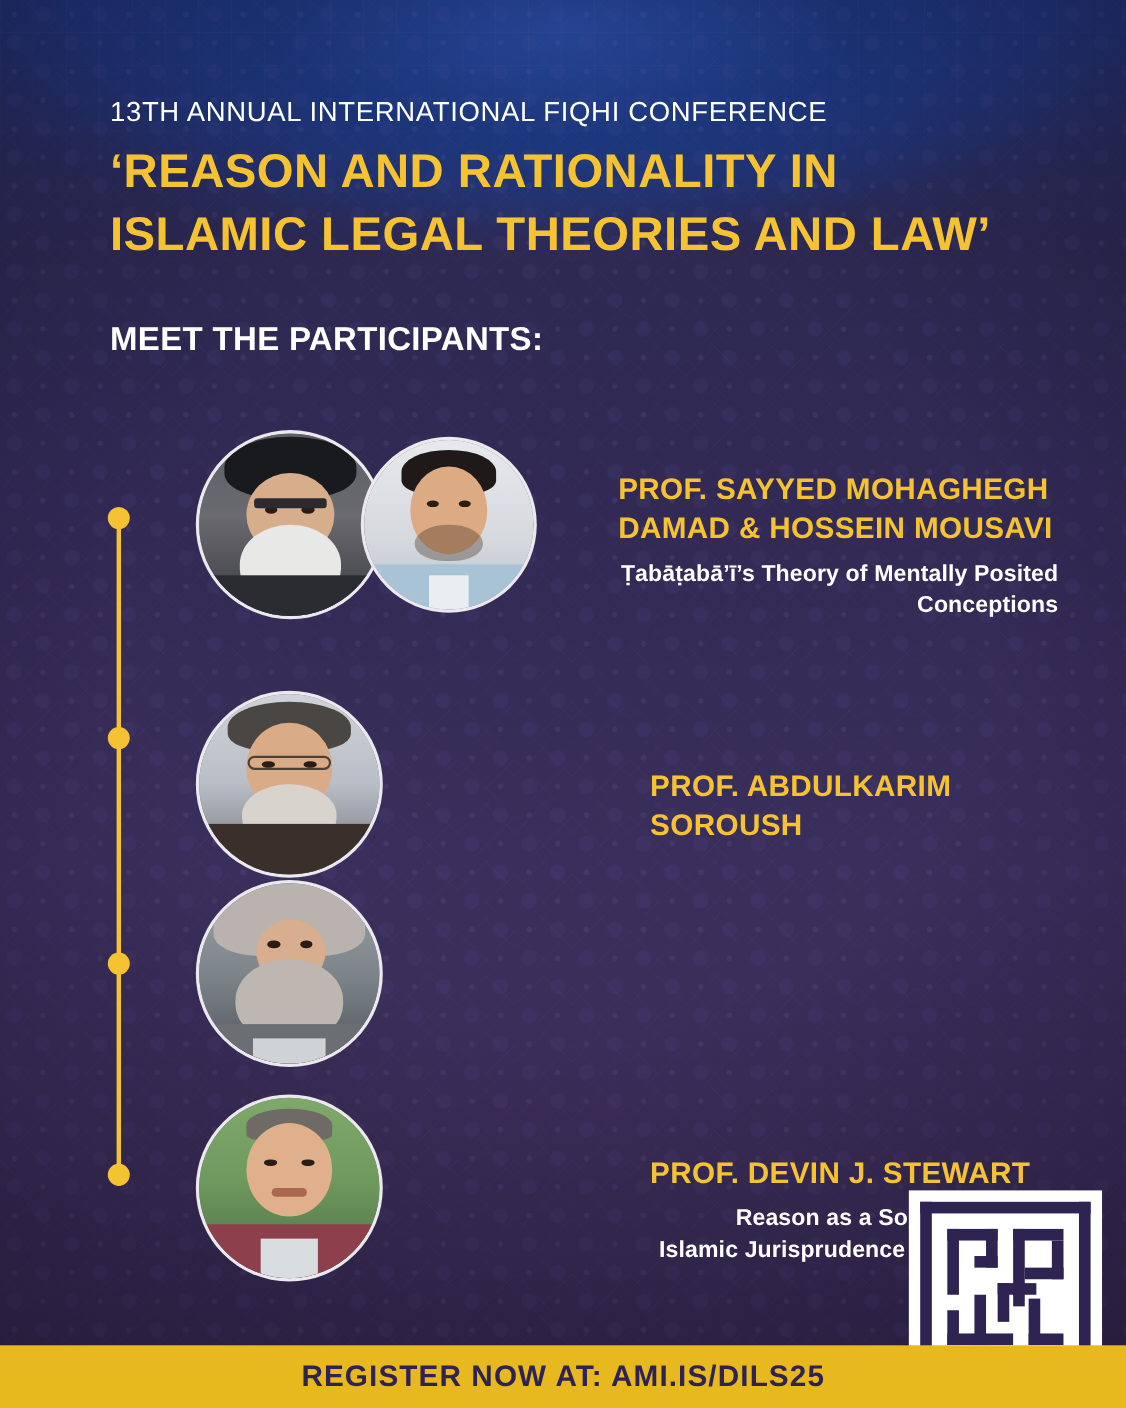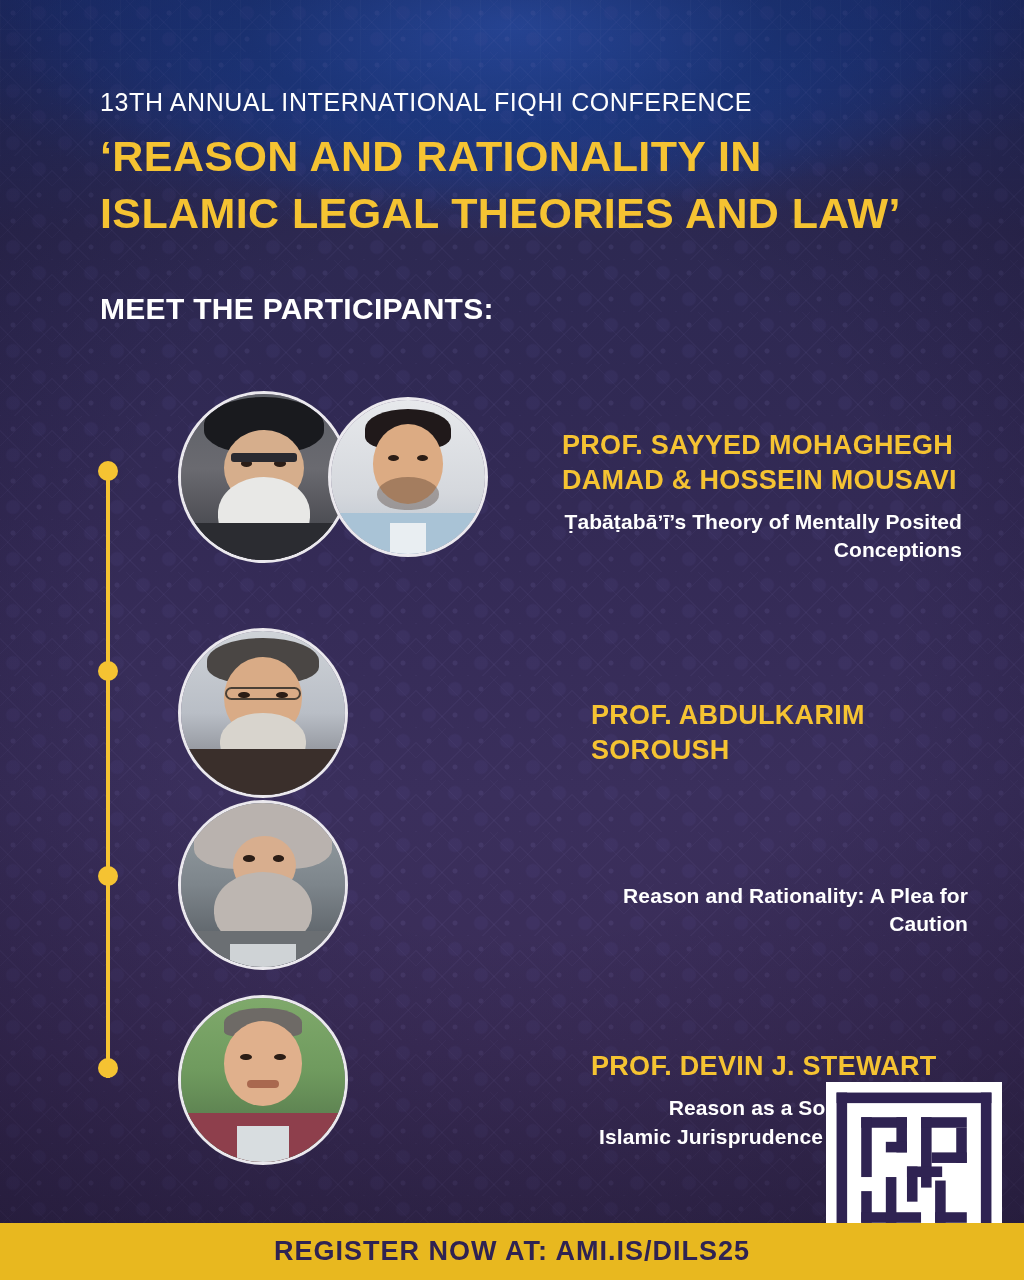--- a/index.html
+++ b/index.html
@@ -249,21 +249,20 @@
           <div class="skin" style="left:32%;top:20%;width:38%;height:36%;background:#d8ae8e;"></div>
           <div class="eye" style="left:38%;top:32%;"></div>
           <div class="eye" style="left:56%;top:32%;"></div>
           <div class="beard" style="left:20%;top:42%;width:60%;height:46%;background:#bdb6b1;"></div>
           <div class="body" style="height:22%;background:#6b6f73;"></div>
           <div style="position:absolute;left:30%;bottom:0;width:40%;height:14%;background:#cfd3d6;"></div>
         </div>
       </div>
     </div>
     <div class="info" style="margin-left:238px; width:510px;">
-      <div class="sp-topic">Reason and Rationality: A Plea for Caution</div>
     </div>
   </div>
 
   <div class="row" style="left:178px; top:995px; width:790px; height:170px;">
     <div class="portraits" style="width:175px; height:170px;">
       <div class="portrait" style="width:170px;height:170px;position:absolute;left:0;top:0;">
         <div class="p-face" style="background:linear-gradient(180deg,#7fa96b 0%,#6f9a5e 45%,#4c6b45 100%);">
           <div class="hair" style="left:26%;top:6%;width:48%;height:18%;background:#6e6a66;border-radius:50% 50% 20% 20%;"></div>
           <div class="skin" style="left:26%;top:14%;width:48%;height:52%;background:#e0b08c;"></div>
           <div class="eye" style="left:36%;top:34%;"></div>

